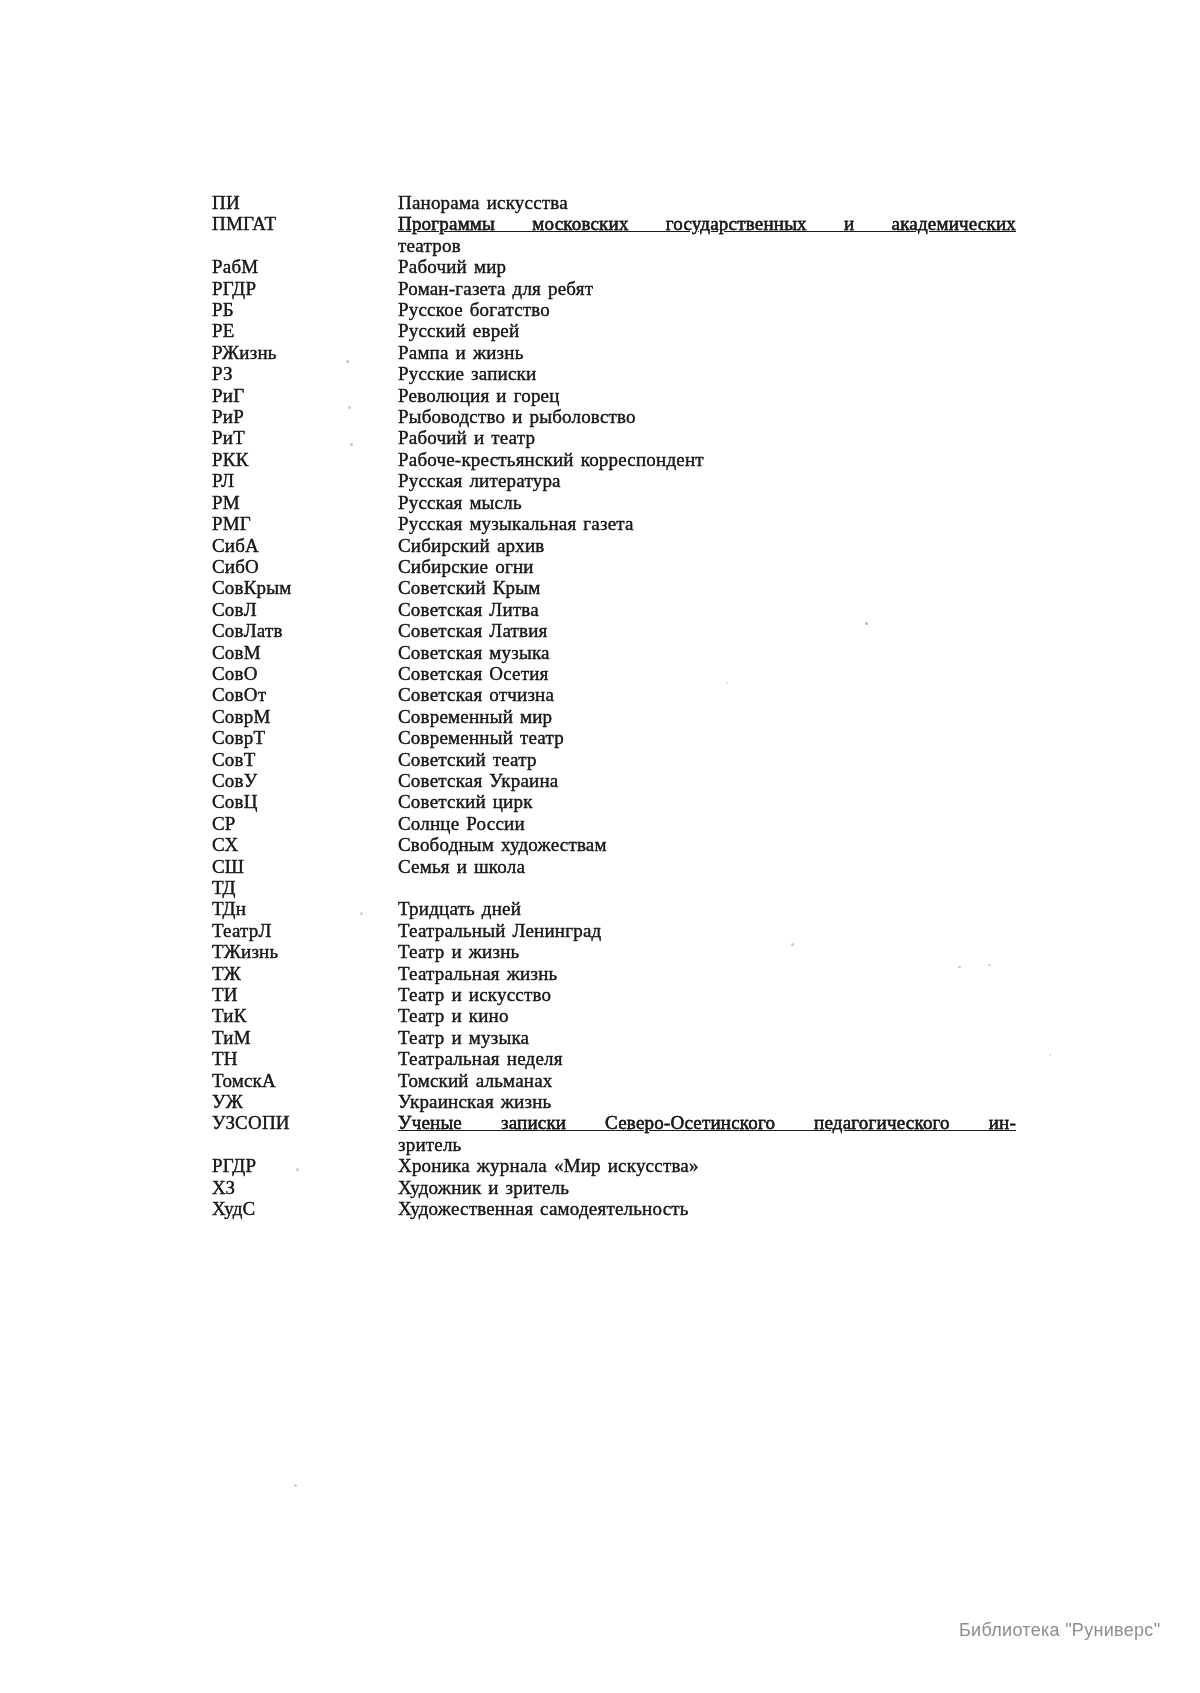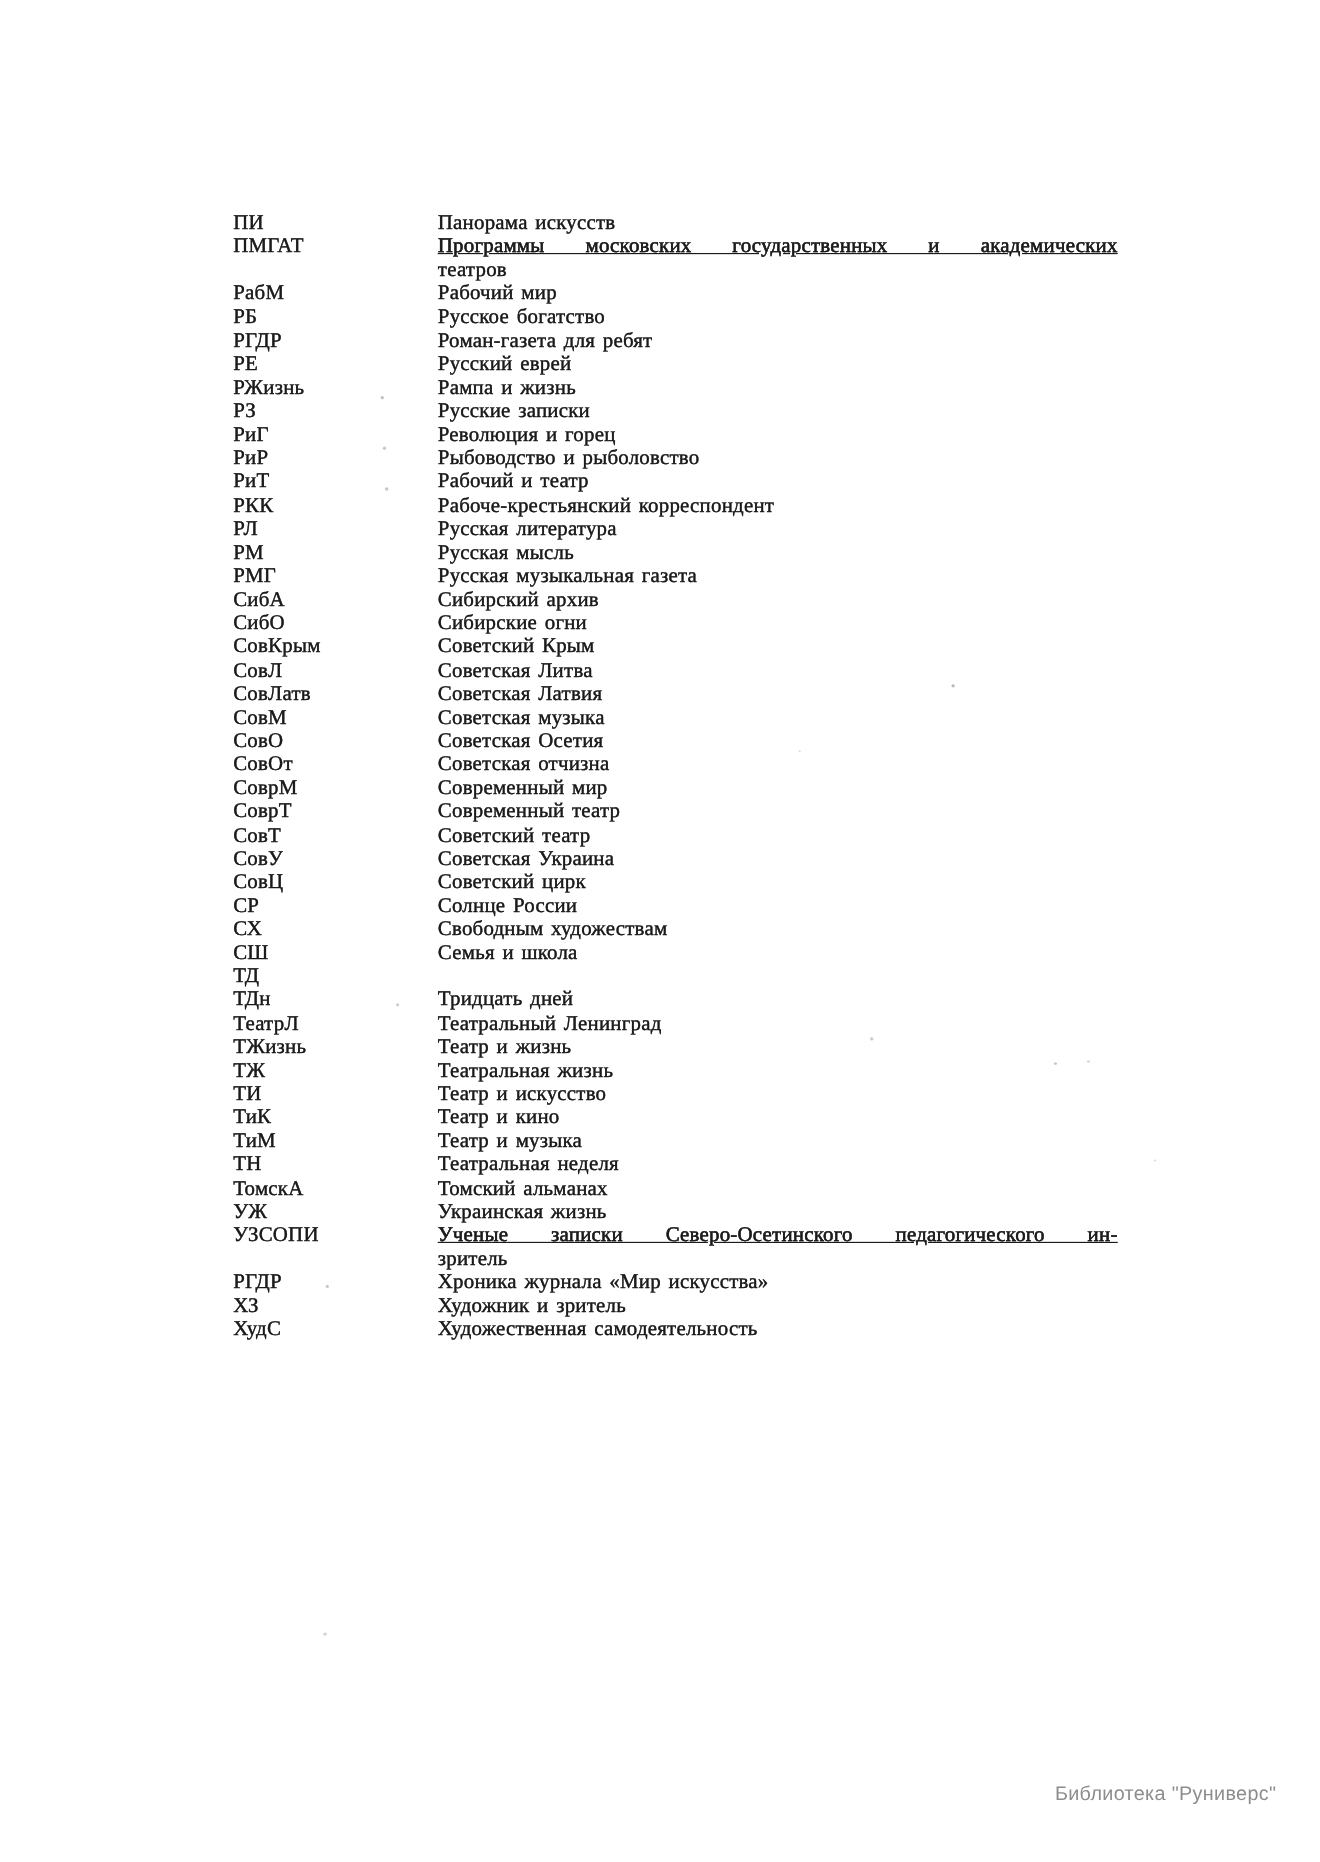--- a/index.html
+++ b/index.html
@@ -50,40 +50,40 @@
   }
 </style>
 </head>
 <body>
 
 <div class="page" style="background: rgb(255, 255, 255);">
 
   <main class="abbr-list" style="color: rgb(27, 27, 27);">
       <div class="row">
         <span class="abbr">ПИ</span>
-        <div class="def">Панорама искусств</div>
+        <div class="def">Панорама искусства</div>
       </div>
       <div class="row">
         <span class="abbr">ПМГАТ</span>
         <div class="def">
           <div class="just">Программы московских государственных и академических</div>
           <div>театров</div>
         </div>
       </div>
       <div class="row">
         <span class="abbr">РабМ</span>
         <div class="def">Рабочий мир</div>
       </div>
       <div class="row">
+        <span class="abbr">РГДР</span>
+        <div class="def">Роман-газета для ребят</div>
+      </div>
+      <div class="row">
         <span class="abbr">РБ</span>
         <div class="def">Русское богатство</div>
-      </div>
-      <div class="row">
-        <span class="abbr">РГДР</span>
-        <div class="def">Роман-газета для ребят</div>
       </div>
       <div class="row">
         <span class="abbr">РЕ</span>
         <div class="def">Русский еврей</div>
       </div>
       <div class="row">
         <span class="abbr">РЖизнь</span>
         <div class="def">Рампа и жизнь</div>
       </div>
       <div class="row">

